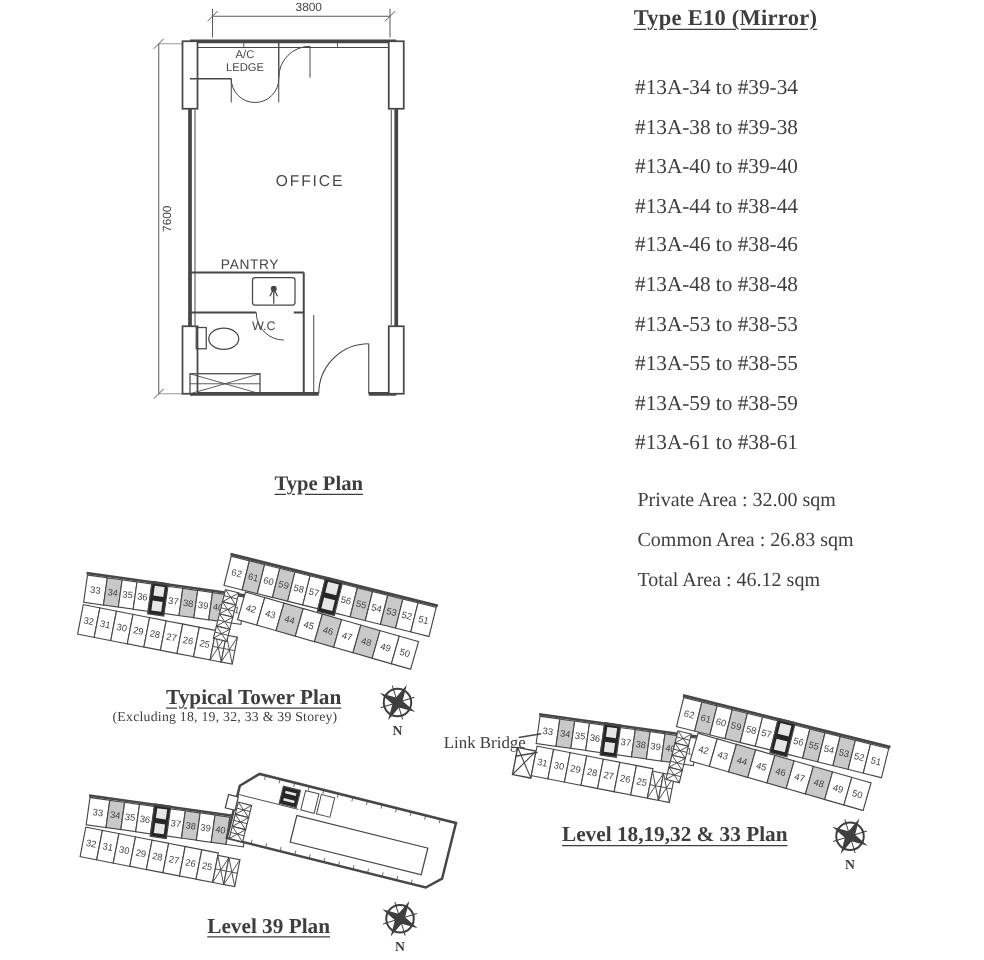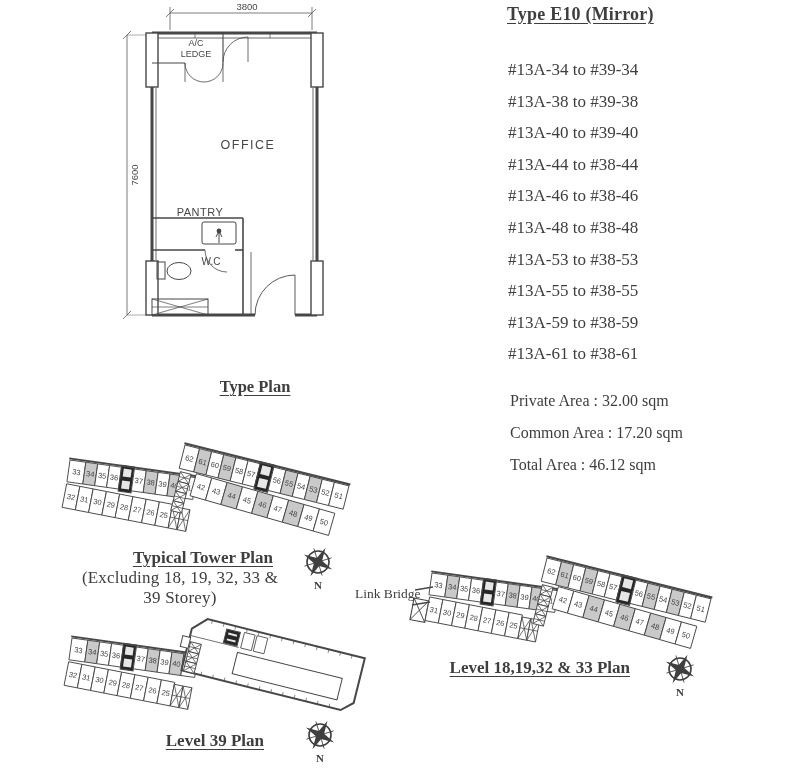--- a/index.html
+++ b/index.html
@@ -5,21 +5,21 @@
   * { margin:0; padding:0; box-sizing:border-box; }
   html,body { width:787px; height:768px; }
   body {
     position:relative; background:#ffffff; overflow:hidden;
     font-family:"Liberation Serif", serif; color:#3e3e3e;
   }
   .abs { position:absolute; }
   .underlined { text-decoration:underline; text-underline-offset:3px; }
   .heading { font-weight:bold; font-size:18px; letter-spacing:0.2px; }
   .plan-title { font-weight:bold; font-size:17px; text-align:right; }
-  .plan-subtitle { font-size:17px; text-align:center; letter-spacing:0.2px; }
+  .plan-subtitle { font-size:11px; text-align:center; letter-spacing:0.2px; }
   .unit-range { font-size:17px; margin-bottom:11.6px; white-space:nowrap; }
   .area-line { font-size:16px; margin-bottom:14px; white-space:nowrap; }
   .room-label { font-family:"Liberation Sans", sans-serif; color:#474747; text-align:center; }
   .dim-label { font-family:"Liberation Sans", sans-serif; font-size:9.5px; color:#474747; text-align:center; }
   .nlabel { display:block; text-align:center; font-weight:bold; font-size:11px; margin-top:-2px; }
   svg { display:block; }
 </style>
 </head>
 <body>
 
@@ -114,21 +114,21 @@
     <div class="unit-range">#13A-48 to #38-48</div>
     <div class="unit-range">#13A-53 to #38-53</div>
     <div class="unit-range">#13A-55 to #38-55</div>
     <div class="unit-range">#13A-59 to #38-59</div>
     <div class="unit-range">#13A-61 to #38-61</div>
   </div>
 
 <div class="abs underlined" style="left:200px; top:377px; width:110px; text-align:center; font-weight:bold; font-size:16.5px;">Type Plan</div>
 <div class="abs" style="left:510px; top:392px;">
   <div class="area-line">Private Area : 32.00 sqm</div>
-  <div class="area-line">Common Area : 17.20 sqm</div>
+  <div class="area-line">Common Area : 26.83 sqm</div>
   <div class="area-line">Total Area : 46.12 sqm</div>
 </div>
 
 <svg class="abs" id="svg-typical" style="left:40px; top:428px;" width="330" height="122" viewBox="0 0 330 122">
     <g transform="translate(30,32) rotate(8)">
       <rect x="0" y="0" width="16" height="22" fill="#ffffff" stroke="#474747" stroke-width="0.9"></rect>
       <text x="8" y="13.7" text-anchor="middle" font-size="7.5" font-family="Liberation Sans, sans-serif" fill="#474747">33</text>
       <rect x="16" y="0" width="12" height="22" fill="#c9c9c9" stroke="#474747" stroke-width="0.9"></rect>
       <text x="22" y="13.7" text-anchor="middle" font-size="7.5" font-family="Liberation Sans, sans-serif" fill="#474747">34</text>
       <rect x="28" y="0" width="12" height="22" fill="#ffffff" stroke="#474747" stroke-width="0.9"></rect>

